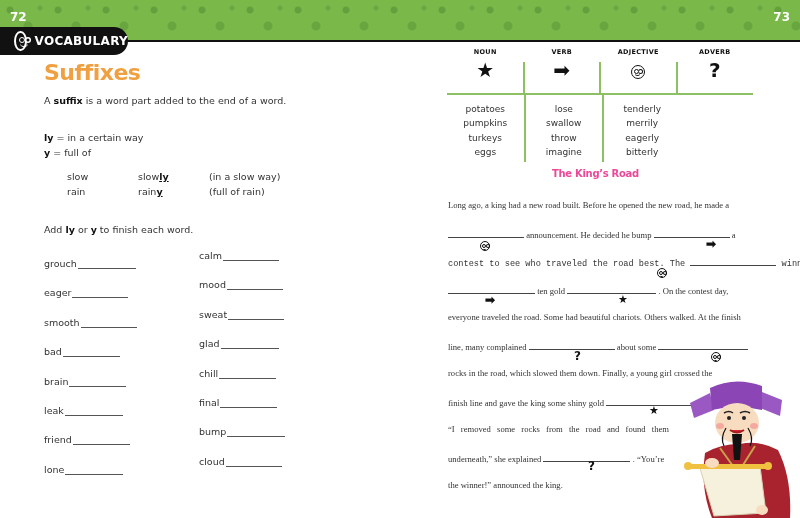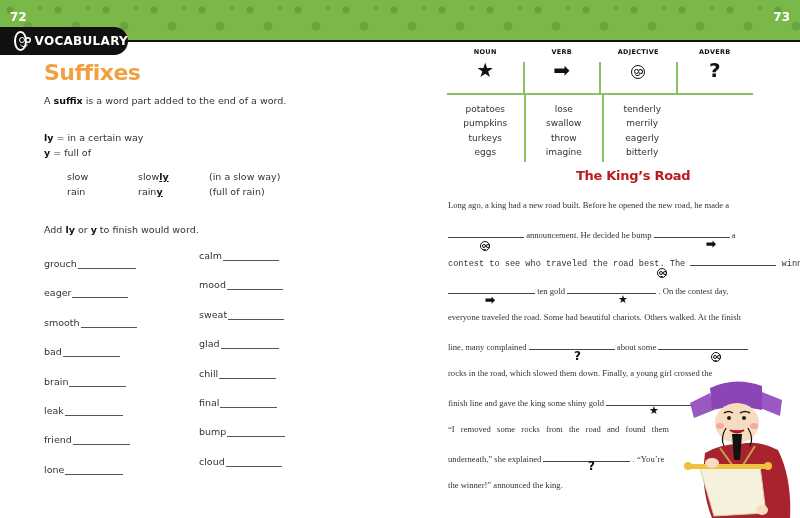--- a/index.html
+++ b/index.html
@@ -87,21 +87,21 @@
     box-shadow: 4px 0 0 -1px #fff, 4px 0 0 0 #111;
   }
   .face-icon::after {
     content: ""; position: absolute; left: 3px; top: 7px; width: 5px; height: 2px; border-bottom: 1px solid #111; border-radius: 0 0 4px 4px;
   }
   .face-small { width: 10px; height: 10px; border-width: 1px; }
   .face-small::before { left: 1px; top: 2px; width: 2px; height: 2px; }
   .face-small::after { left: 2px; top: 5px; width: 3px; }
 
   .kings-title {
-    position: absolute; left: 576px; top: 168px; font-size: 13px; font-weight: bold; color: #b91c1c;
+    position: absolute; left: 552px; top: 168px; font-size: 10px; font-weight: bold; color: #ec4899;
     font-family: "DejaVu Sans", sans-serif; letter-spacing: -0.3px;
   }
   .story { position: absolute; left: 448px; top: 200px; width: 312px; font-family: "Liberation Serif", serif; font-size: 8.6px; color: #333; }
   .story-line { position: absolute; left: 0; white-space: nowrap; }
   .sblank { display: inline-block; border-bottom: 1px solid #444; height: 9px; vertical-align: baseline; position: relative; }
   .hint { position: absolute; font-size: 11px; color: #111; line-height: 11px; }
   .hint.q { font-family: "DejaVu Sans", sans-serif; font-weight: bold; font-size: 12px; }
   .hint.arrow { font-size: 12px; font-weight: bold; }
   .king { position: absolute; left: 680px; top: 378px; width: 115px; height: 140px; }
 </style>
@@ -135,21 +135,21 @@
     <span>(in a slow way)</span>
   </div>
   <div class="row">
     <span class="c1">rain</span>
     <span class="c2"><span>rain</span><b class="underl">y</b></span>
     <span>(full of rain)</span>
   </div>
 </div>
 
 <div class="instruction">
-  <span>Add </span><b>ly</b><span> or </span><b>y</b><span> to finish would word.</span>
+  <span>Add </span><b>ly</b><span> or </span><b>y</b><span> to finish each word.</span>
 </div>
 
 <div class="exercise-col" style="left:44px; top:258px;">
   <div class="ex-item">
       <span>grouch</span>
       <span class="blank" style="width:58px"></span>
     </div>
   <div class="ex-item">
       <span>eager</span>
       <span class="blank" style="width:56px"></span>

